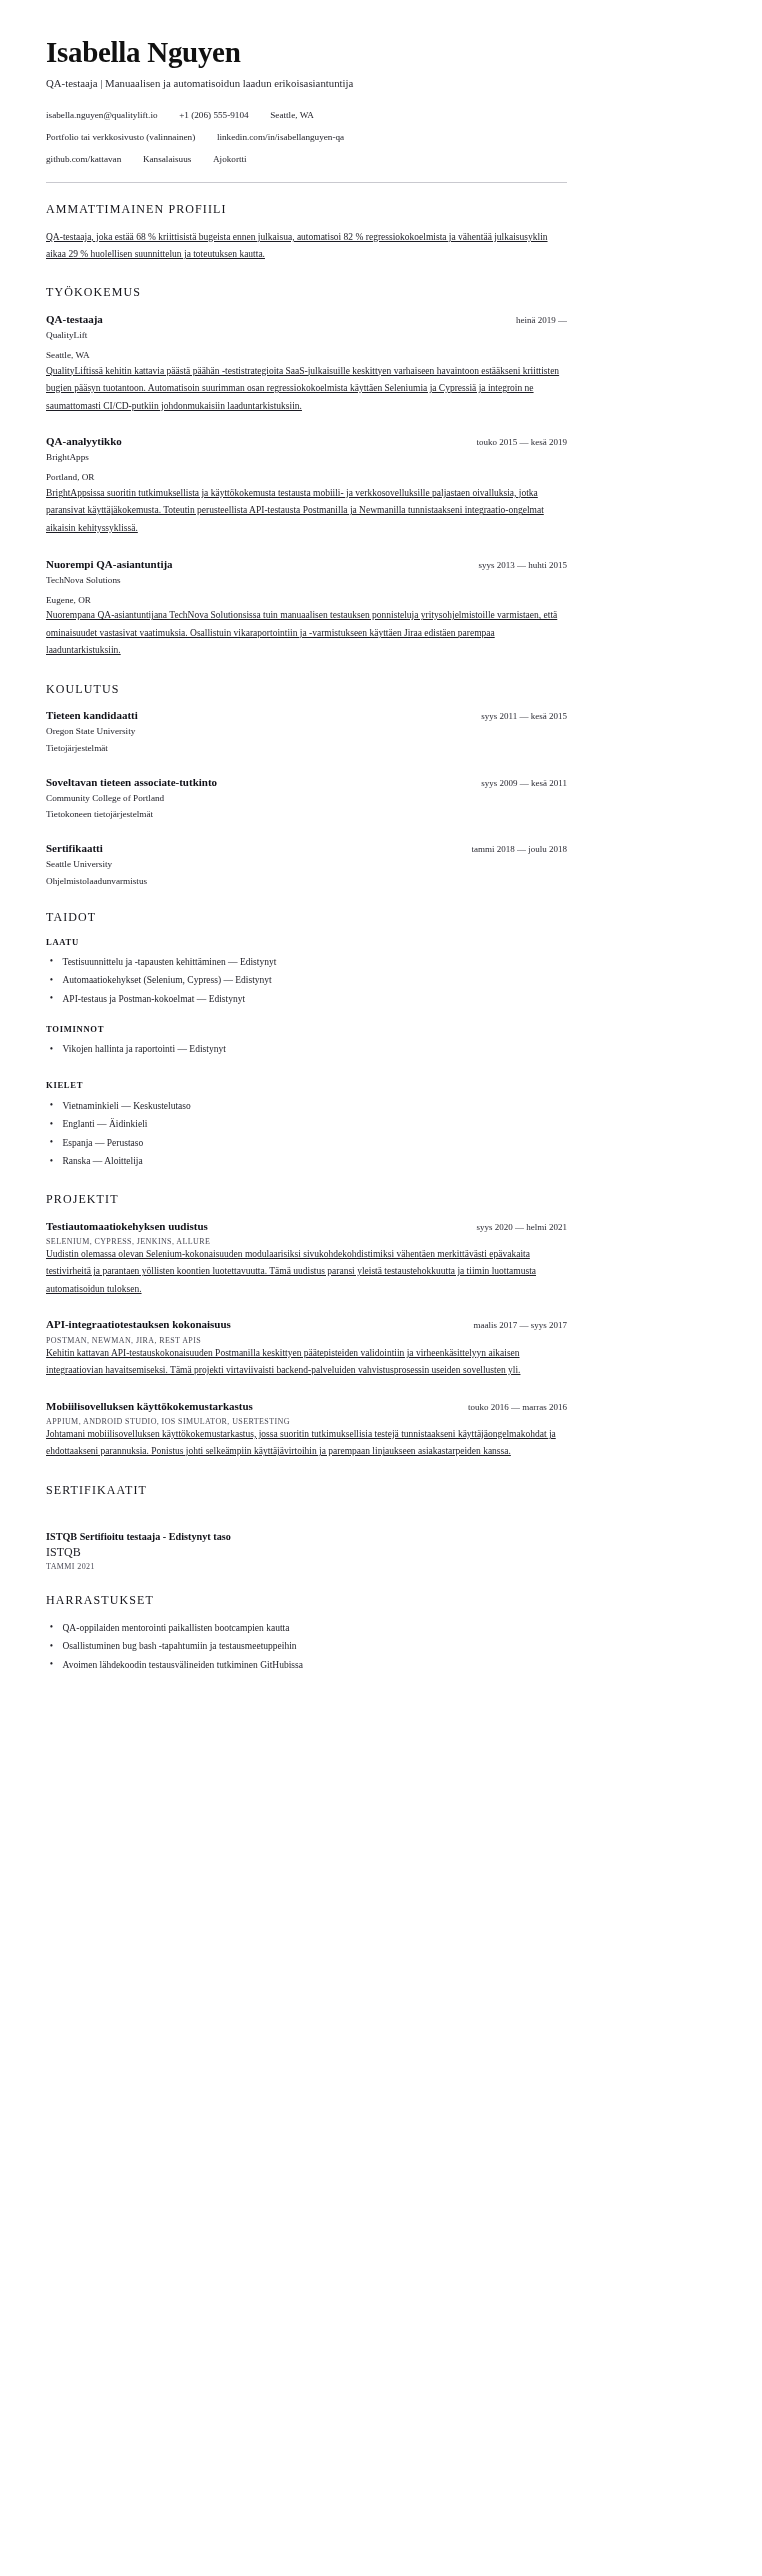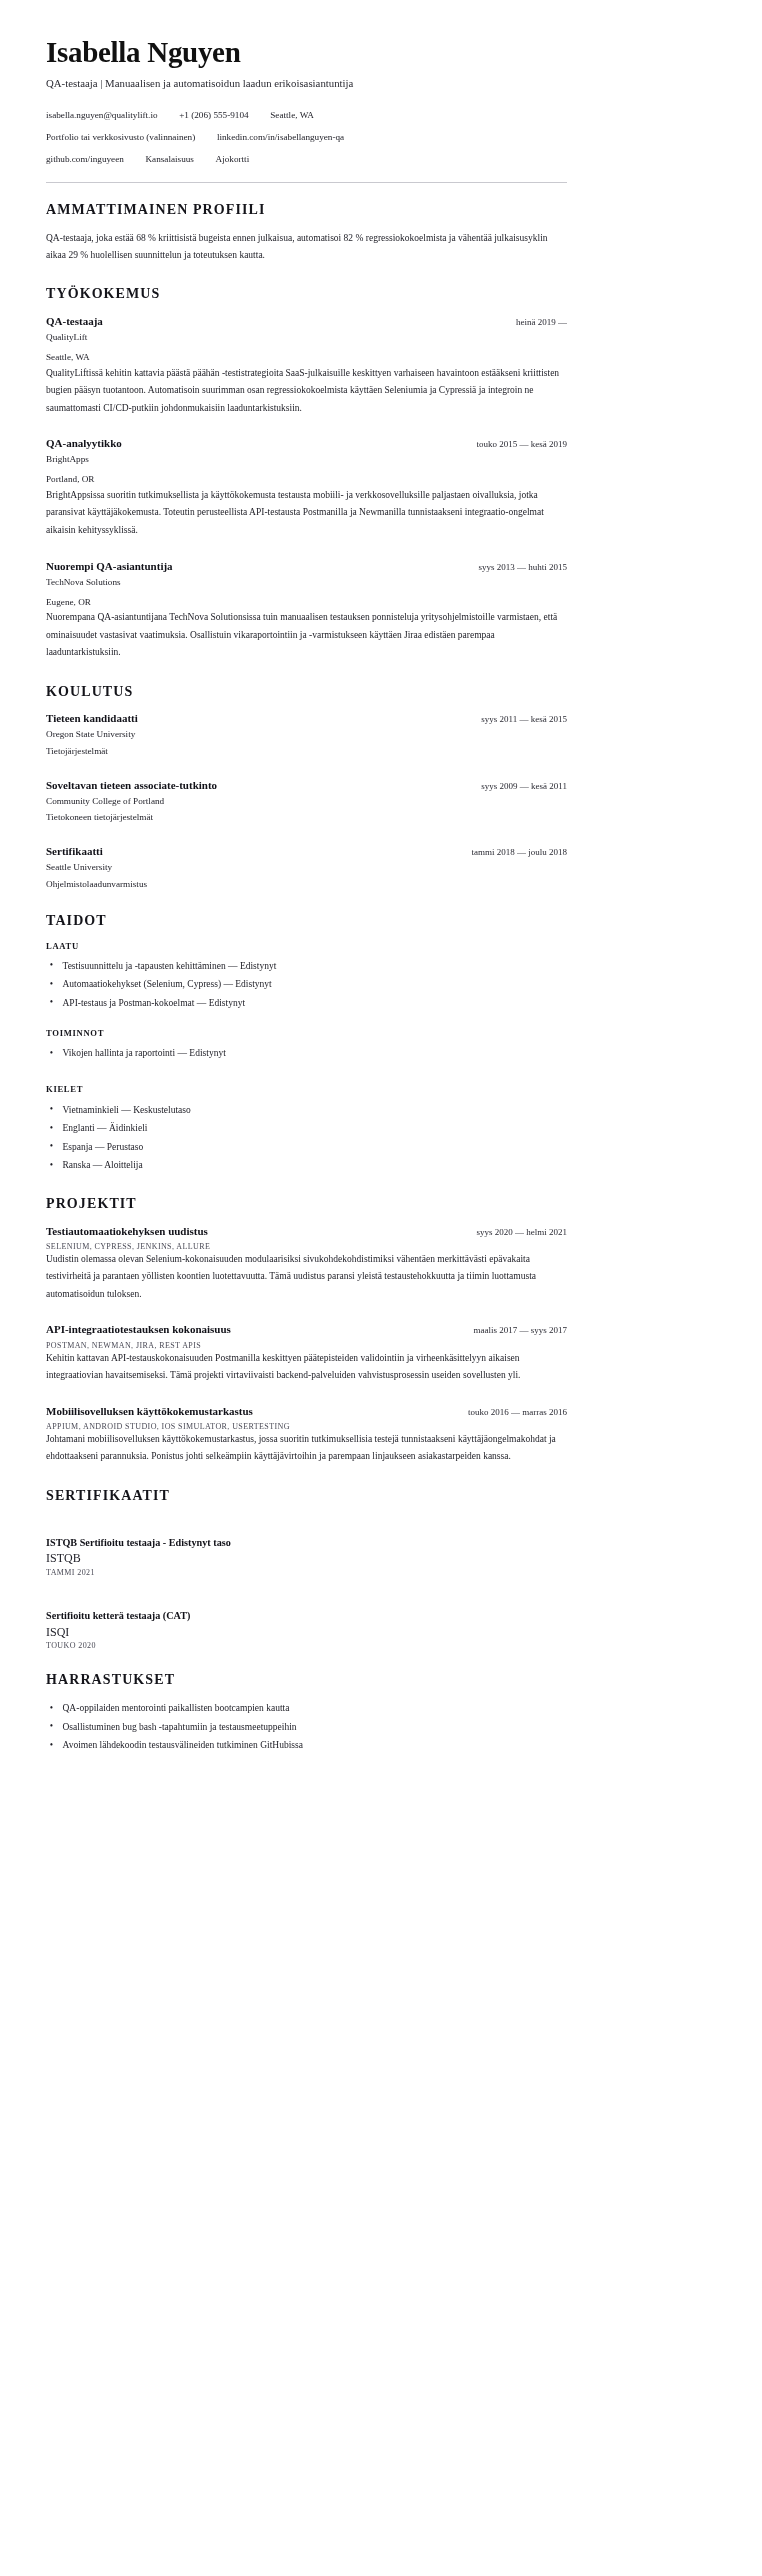--- a/index.html
+++ b/index.html
@@ -45,36 +45,37 @@
 
   .rule {
     border: 0;
     border-top: 0.6px solid #c9c9cf;
     margin: 15.3px 0 19px 0;
     height: 0;
   }
 
   
   .section-title {
-    font-size: 14px;
-    font-weight: 700;
+    font-size: 12px;
+    font-weight: 400;
     letter-spacing: 1.1px;
     text-transform: uppercase;
     color: #14141a;
     margin: 0 0 11.4px 0;
   }
   .section { margin-bottom: 21.6px; }
 
   
   p.body {
     font-size: 9.5px;
     line-height: 1.85;
     color: #1c1c24;
     margin: 0 0 3.8px 0;
     max-width: 636px;
+    text-decoration: underline;
   }
 
   
   .entry { margin-bottom: 19px; }
   .entry:last-child { margin-bottom: 0; }
   .entry-head {
     display: flex;
     align-items: baseline;
     justify-content: space-between;
     gap: 27px;
@@ -178,21 +179,21 @@
     <h1 class="name">Isabella Nguyen</h1>
     <div class="headline">QA-testaaja | Manuaalisen ja automatisoidun laadun erikoisasiantuntija</div>
 
     <div class="contact-row">
       <span class="citem">isabella.nguyen@qualitylift.io</span><span class="citem">+1 (206) 555-9104</span><span class="citem">Seattle, WA</span>
     </div>
     <div class="contact-row">
       <span class="citem">Portfolio tai verkkosivusto (valinnainen)</span><span class="citem">linkedin.com/in/isabellanguyen-qa</span>
     </div>
     <div class="contact-row">
-      <span class="citem">github.com/inguyeen</span><span class="citem">Kansalaisuus</span><span class="citem">Ajokortti</span>
+      <span class="citem">github.com/kattavan</span><span class="citem">Kansalaisuus</span><span class="citem">Ajokortti</span>
     </div>
   </div>
 
   <hr class="rule">
 
   <div class="section">
     <div class="section-title">AMMATTIMAINEN PROFIILI</div>
     <p class="body">QA-testaaja, joka estää 68 % kriittisistä bugeista ennen julkaisua, automatisoi 82 % regressiokokoelmista ja vähentää julkaisusyklin aikaa 29 % huolellisen suunnittelun ja toteutuksen kautta.</p>
   </div>
 
@@ -324,25 +325,20 @@
 
   <div class="section">
     <div class="section-title">SERTIFIKAATIT</div>
 
     <div class="cert">
       <div class="cert-name">ISTQB Sertifioitu testaaja - Edistynyt taso</div>
       <div class="cert-issuer">ISTQB</div>
       <div class="cert-date">TAMMI 2021</div>
     </div>
 
-    <div class="cert">
-      <div class="cert-name">Sertifioitu ketterä testaaja (CAT)</div>
-      <div class="cert-issuer">ISQI</div>
-      <div class="cert-date">TOUKO 2020</div>
-    </div>
   </div>
 
   <div class="section">
     <div class="section-title">HARRASTUKSET</div>
     <ul class="bullets">
       <li>QA-oppilaiden mentorointi paikallisten bootcampien kautta</li>
       <li>Osallistuminen bug bash -tapahtumiin ja testausmeetuppeihin</li>
       <li>Avoimen lähdekoodin testausvälineiden tutkiminen GitHubissa</li>
     </ul>
   </div>

